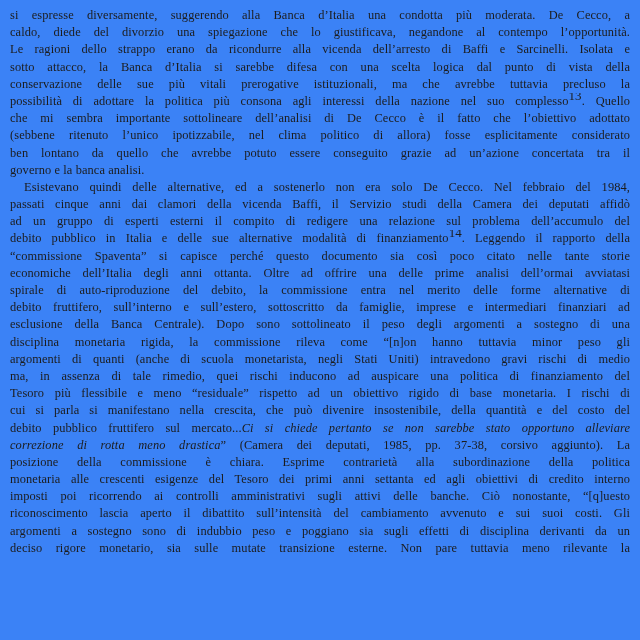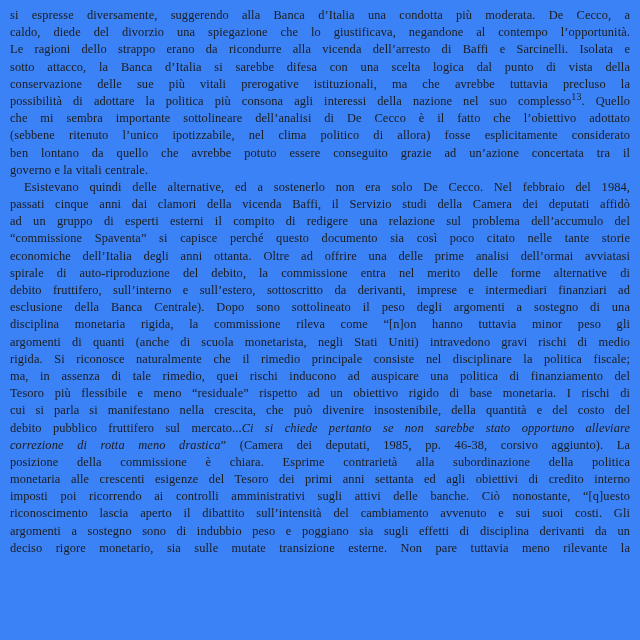--- a/index.html
+++ b/index.html
@@ -34,54 +34,54 @@
     text-align: left;
     text-align-last: left;
   }
   .line.indent {
     text-indent: 14px;
   }
   .it {
     font-style: italic;
   }
   .fnref {
-    font-size: 10px;
+    font-size: 13px;
     vertical-align: super;
     line-height: 0;
   }
 </style>
 </head>
 <body>
 
 <div class="page" id="page" style="background: #3b82f6;">
     <div class="line" style="color: rgb(28, 28, 28);"><span>si espresse diversamente, suggerendo alla Banca d’Italia una condotta più moderata. De Cecco, a</span></div>
     <div class="line" style="color: rgb(28, 28, 28);"><span>caldo, diede del divorzio una spiegazione che lo giustificava, negandone al contempo l’opportunità.</span></div>
     <div class="line" style="color: rgb(28, 28, 28);"><span>Le ragioni dello strappo erano da ricondurre alla vicenda dell’arresto di Baffi e Sarcinelli. Isolata e</span></div>
     <div class="line" style="color: rgb(28, 28, 28);"><span>sotto attacco, la Banca d’Italia si sarebbe difesa con una scelta logica dal punto di vista della</span></div>
     <div class="line" style="color: rgb(28, 28, 28);"><span>conservazione delle sue più vitali prerogative istituzionali, ma che avrebbe tuttavia precluso la</span></div>
     <div class="line" style="color: rgb(28, 28, 28);"><span>possibilità di adottare la politica più consona agli interessi della nazione nel suo complesso</span><span class="fnref">13</span><span>. Quello</span></div>
     <div class="line" style="color: rgb(28, 28, 28);"><span>che mi sembra importante sottolineare dell’analisi di De Cecco è il fatto che l’obiettivo adottato</span></div>
     <div class="line" style="color: rgb(28, 28, 28);"><span>(sebbene ritenuto l’unico ipotizzabile, nel clima politico di allora) fosse esplicitamente considerato</span></div>
     <div class="line" style="color: rgb(28, 28, 28);"><span>ben lontano da quello che avrebbe potuto essere conseguito grazie ad un’azione concertata tra il</span></div>
-    <div class="line no-just" style="color: rgb(28, 28, 28);"><span>governo e la vitali centrale.</span></div>
+    <div class="line no-just" style="color: rgb(28, 28, 28);"><span>governo e la banca analisi.</span></div>
     <div class="line indent" style="color: rgb(28, 28, 28);"><span>Esistevano quindi delle alternative, ed a sostenerlo non era solo De Cecco. Nel febbraio del 1984,</span></div>
     <div class="line" style="color: rgb(28, 28, 28);"><span>passati cinque anni dai clamori della vicenda Baffi, il Servizio studi della Camera dei deputati affidò</span></div>
     <div class="line" style="color: rgb(28, 28, 28);"><span>ad un gruppo di esperti esterni il compito di redigere una relazione sul problema dell’accumulo del</span></div>
+    <div class="line" style="color: rgb(28, 28, 28);"><span>debito pubblico in Italia e delle sue alternative modalità di finanziamento</span><span class="fnref">14</span><span>. Leggendo il rapporto della</span></div>
     <div class="line" style="color: rgb(28, 28, 28);"><span>“commissione Spaventa” si capisce perché questo documento sia così poco citato nelle tante storie</span></div>
     <div class="line" style="color: rgb(28, 28, 28);"><span>economiche dell’Italia degli anni ottanta. Oltre ad offrire una delle prime analisi dell’ormai avviatasi</span></div>
     <div class="line" style="color: rgb(28, 28, 28);"><span>spirale di auto-riproduzione del debito, la commissione entra nel merito delle forme alternative di</span></div>
-    <div class="line" style="color: rgb(28, 28, 28);"><span>debito fruttifero, sull’interno e sull’estero, sottoscritto da derivanti, imprese e intermediari finanziari ad</span></div>
+    <div class="line" style="color: rgb(28, 28, 28);"><span>debito fruttifero, sull’interno e sull’estero, sottoscritto da famiglie, imprese e intermediari finanziari ad</span></div>
     <div class="line" style="color: rgb(28, 28, 28);"><span>esclusione della Banca Centrale). Dopo sono sottolineato il peso degli argomenti a sostegno di una</span></div>
     <div class="line" style="color: rgb(28, 28, 28);"><span>disciplina monetaria rigida, la commissione rileva come “[n]on hanno tuttavia minor peso gli</span></div>
     <div class="line" style="color: rgb(28, 28, 28);"><span>argomenti di quanti (anche di scuola monetarista, negli Stati Uniti) intravedono gravi rischi di medio</span></div>
-    <div class="line" style="color: rgb(28, 28, 28);"><span>rigida. Si riconosce naturalmente che il rimedio principale consiste nel disciplinare la politica fiscale;</span></div>
     <div class="line" style="color: rgb(28, 28, 28);"><span>ma, in assenza di tale rimedio, quei rischi inducono ad auspicare una politica di finanziamento del</span></div>
     <div class="line" style="color: rgb(28, 28, 28);"><span>Tesoro più flessibile e meno “residuale” rispetto ad un obiettivo rigido di base monetaria. I rischi di</span></div>
     <div class="line" style="color: rgb(28, 28, 28);"><span>cui si parla si manifestano nella crescita, che può divenire insostenibile, della quantità e del costo del</span></div>
     <div class="line" style="color: rgb(28, 28, 28);"><span>debito pubblico fruttifero sul mercato...</span><span class="it">Ci si chiede pertanto se non sarebbe stato opportuno alleviare</span></div>
-    <div class="line" style="color: rgb(28, 28, 28);"><span class="it">correzione di rotta meno drastica</span><span>” (Camera dei deputati, 1985, pp. 46-38, corsivo aggiunto).  La</span></div>
+    <div class="line" style="color: rgb(28, 28, 28);"><span class="it">correzione di rotta meno drastica</span><span>” (Camera dei deputati, 1985, pp. 37-38, corsivo aggiunto).  La</span></div>
     <div class="line" style="color: rgb(28, 28, 28);"><span>posizione della commissione è chiara. Esprime contrarietà alla subordinazione della politica</span></div>
     <div class="line" style="color: rgb(28, 28, 28);"><span>monetaria alle crescenti esigenze del Tesoro dei primi anni settanta ed agli obiettivi di credito interno</span></div>
     <div class="line" style="color: rgb(28, 28, 28);"><span>imposti poi ricorrendo ai controlli amministrativi sugli attivi delle banche. Ciò nonostante, “[q]uesto</span></div>
     <div class="line" style="color: rgb(28, 28, 28);"><span>riconoscimento lascia aperto il dibattito sull’intensità del cambiamento avvenuto e sui suoi costi. Gli</span></div>
     <div class="line" style="color: rgb(28, 28, 28);"><span>argomenti a sostegno sono di indubbio peso e poggiano sia sugli effetti di disciplina derivanti da un</span></div>
     <div class="line" style="color: rgb(28, 28, 28);"><span>deciso rigore monetario, sia sulle mutate transizione esterne. Non pare tuttavia meno rilevante la</span></div>
   </div>
 
 </body></html>

